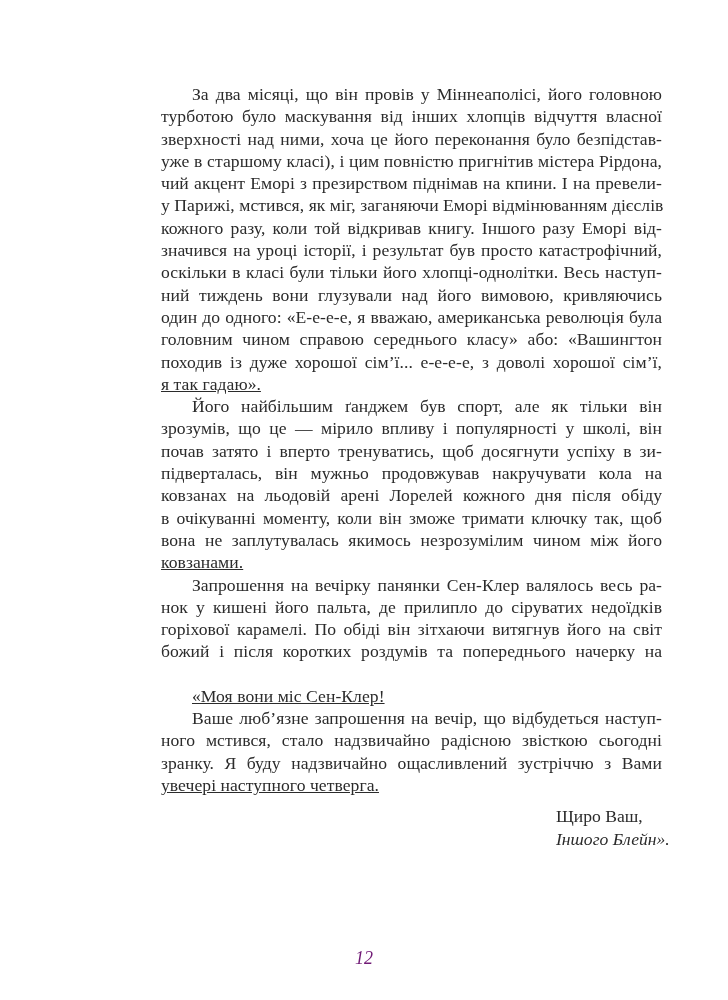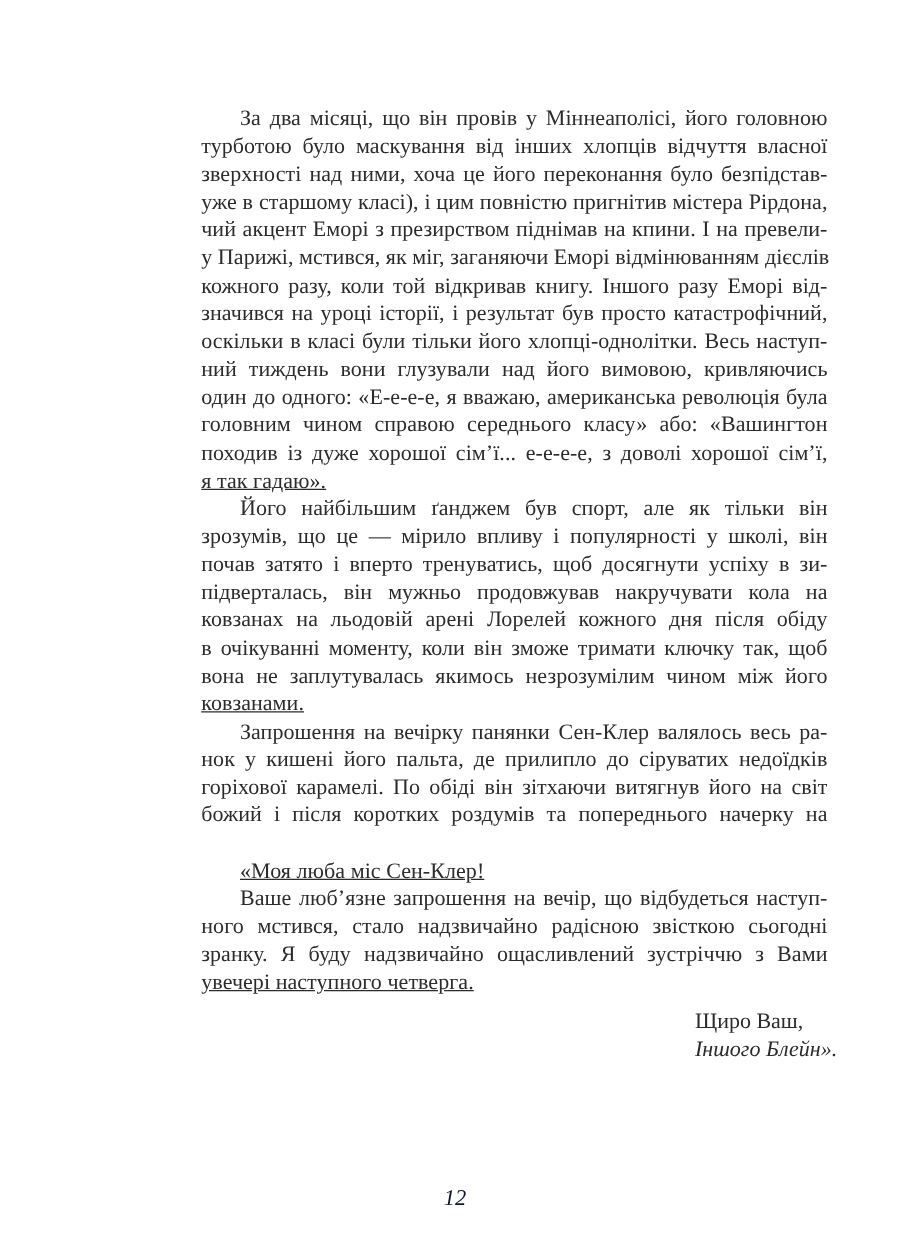--- a/index.html
+++ b/index.html
@@ -54,21 +54,21 @@
       font-style: italic;
     }
     .page-number {
       position: absolute;
       left: 0;
       width: 728px;
       top: 948px;
       text-align: center;
       font-style: italic;
       font-size: 18px;
-      color: #0f172a;
+      color: #701a75;
       font-family: "Liberation Serif", "DejaVu Serif", serif;
     }
   </style>
 </head>
 <body>
 
 <div class="page">
 
   <div>
     <span class="line indent">За два місяці, що він провів у Міннеаполісі, його головною</span>
@@ -101,21 +101,21 @@
   <div>
     <span class="line indent">Запрошення на вечірку панянки Сен-Клер валялось весь ра-</span>
     <span class="line">нок у кишені його пальта, де прилипло до сіруватих недоїдків</span>
     <span class="line">горіхової карамелі. По обіді він зітхаючи витягнув його на світ</span>
     <span class="line">божий і після коротких роздумів та попереднього начерку на</span>
   </div>
 
   <div class="letter-gap"></div>
 
   <div>
-    <span class="line indent last">«Моя люба міс Сен-Клер!</span>
+    <span class="line indent last">«Моя вони міс Сен-Клер!</span>
     <span class="line indent">Ваше люб’язне запрошення на вечір, що відбудеться наступ-</span>
     <span class="line">ного мстився, стало надзвичайно радісною звісткою сьогодні</span>
     <span class="line">зранку. Я буду надзвичайно ощасливлений зустріччю з Вами</span>
     <span class="line last">увечері наступного четверга.</span>
     <div style="height:9px"></div>
     <span class="sign">Щиро Ваш,</span>
     <span class="sign italic">Іншого Блейн».</span>
   </div>
 
 </div>

